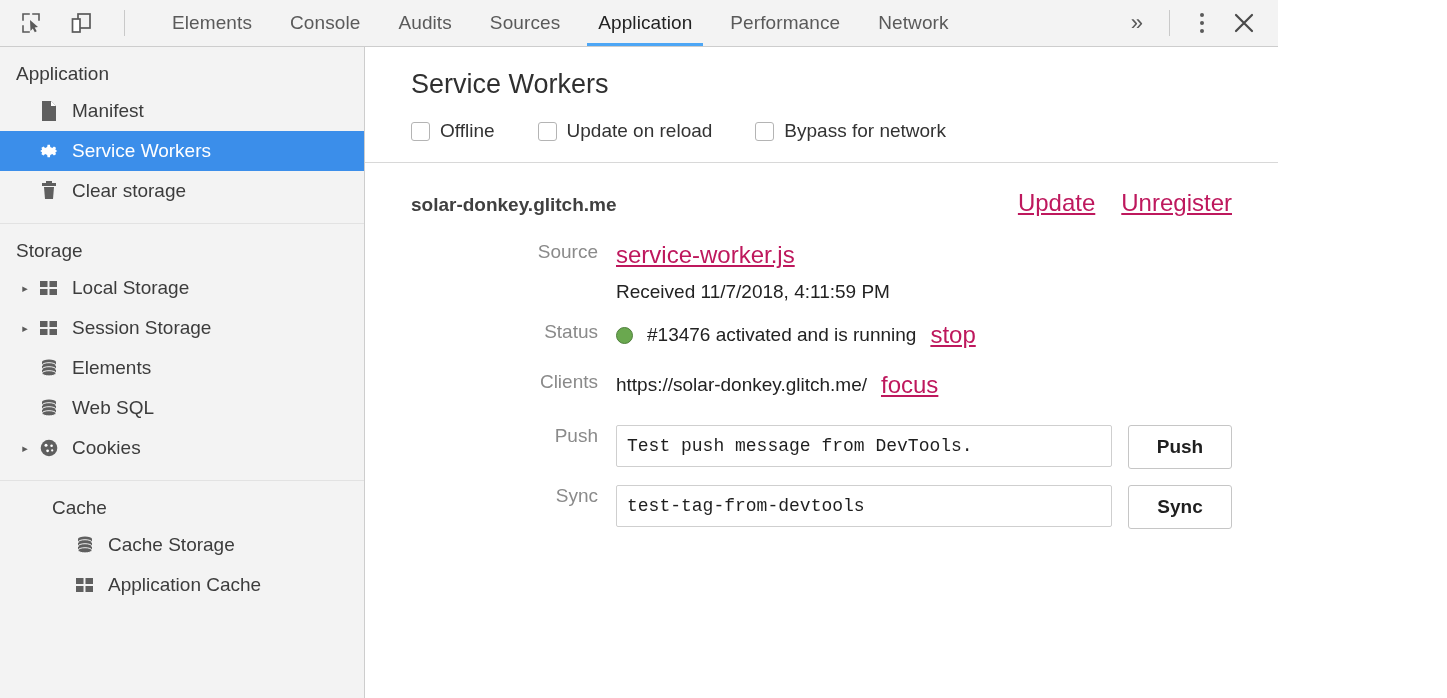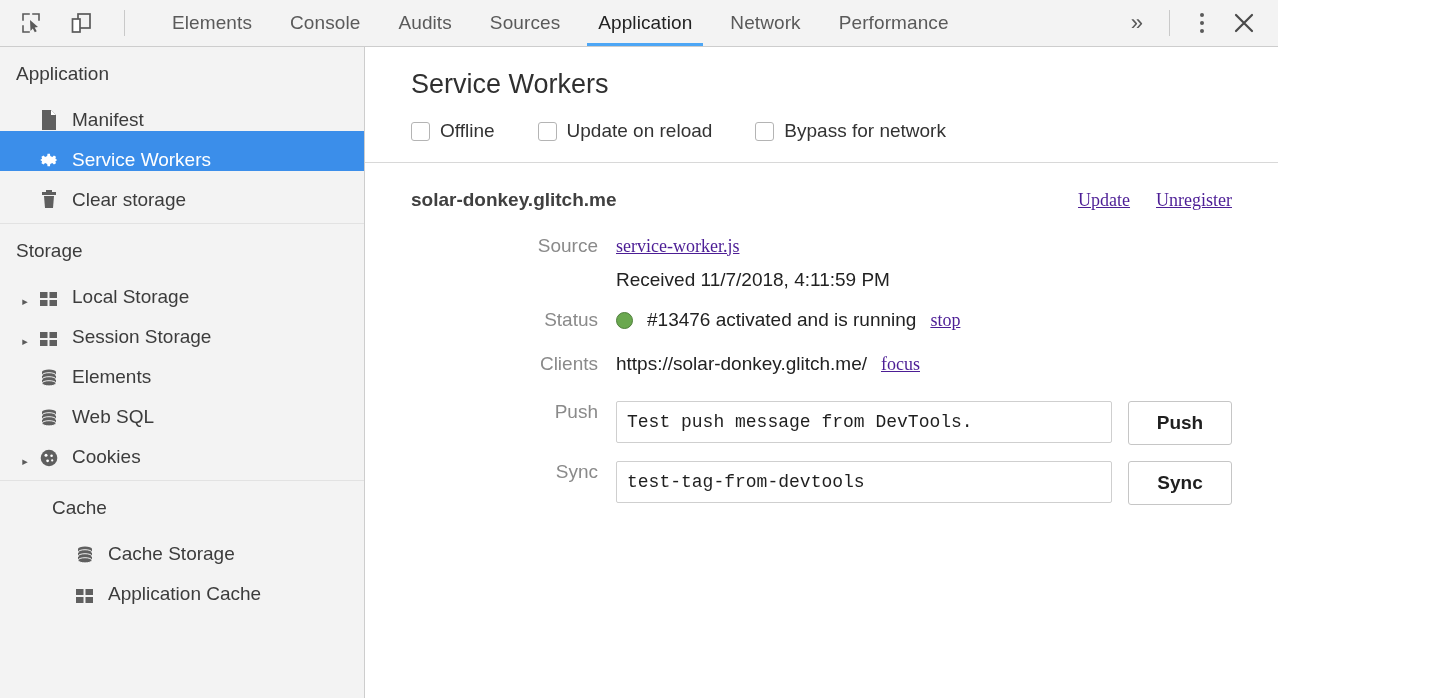--- a/index.html
+++ b/index.html
@@ -146,21 +146,21 @@
     padding: 8px 0 12px 0;
   }
   .side-section:last-child { border-bottom: none; padding-left: 36px; }
   .side-header {
     font-size: 19px;
     color: #3c3c3c;
     padding: 8px 0 6px 16px;
   }
   .side-item {
     display: flex;
-    align-items: flex-end;
+    align-items: center;
     height: 40px;
     padding-left: 16px;
     font-size: 19px;
     color: #3c3c3c;
     cursor: pointer;
     position: relative;
   }
   .side-item.selected {
     background: #3b8eea;
     color: #ffffff;
@@ -238,25 +238,24 @@
     font-size: 19px;
     font-weight: bold;
     color: #404040;
   }
   .reg-actions {
     margin-left: auto;
     display: flex;
     gap: 26px;
   }
   .link {
-    color: #4c1d95;
+    color: #be185d;
     text-decoration: underline;
     cursor: pointer;
-    font-size: 18px;
-    font-family: Liberation Serif, serif;
+    font-size: 24px;
   }
 
   .field-rows {
     margin-top: 24px;
   }
   .frow {
     display: flex;
     margin-bottom: 12px;
   }
   .flabel {
@@ -355,24 +354,24 @@
       <div class="tab">
           <span>Audits</span>
         </div>
       <div class="tab">
           <span>Sources</span>
         </div>
       <div class="tab active">
           <span>Application</span>
         </div>
       <div class="tab">
+          <span>Performance</span>
+        </div>
+      <div class="tab">
           <span>Network</span>
-        </div>
-      <div class="tab">
-          <span>Performance</span>
         </div>
     </div>
 
     <div class="toolbar-right">
       <div class="overflow-btn">»</div>
       <div class="toolbar-sep"></div>
       <div class="kebab">
         <span></span>
         <span></span>
         <span></span>

